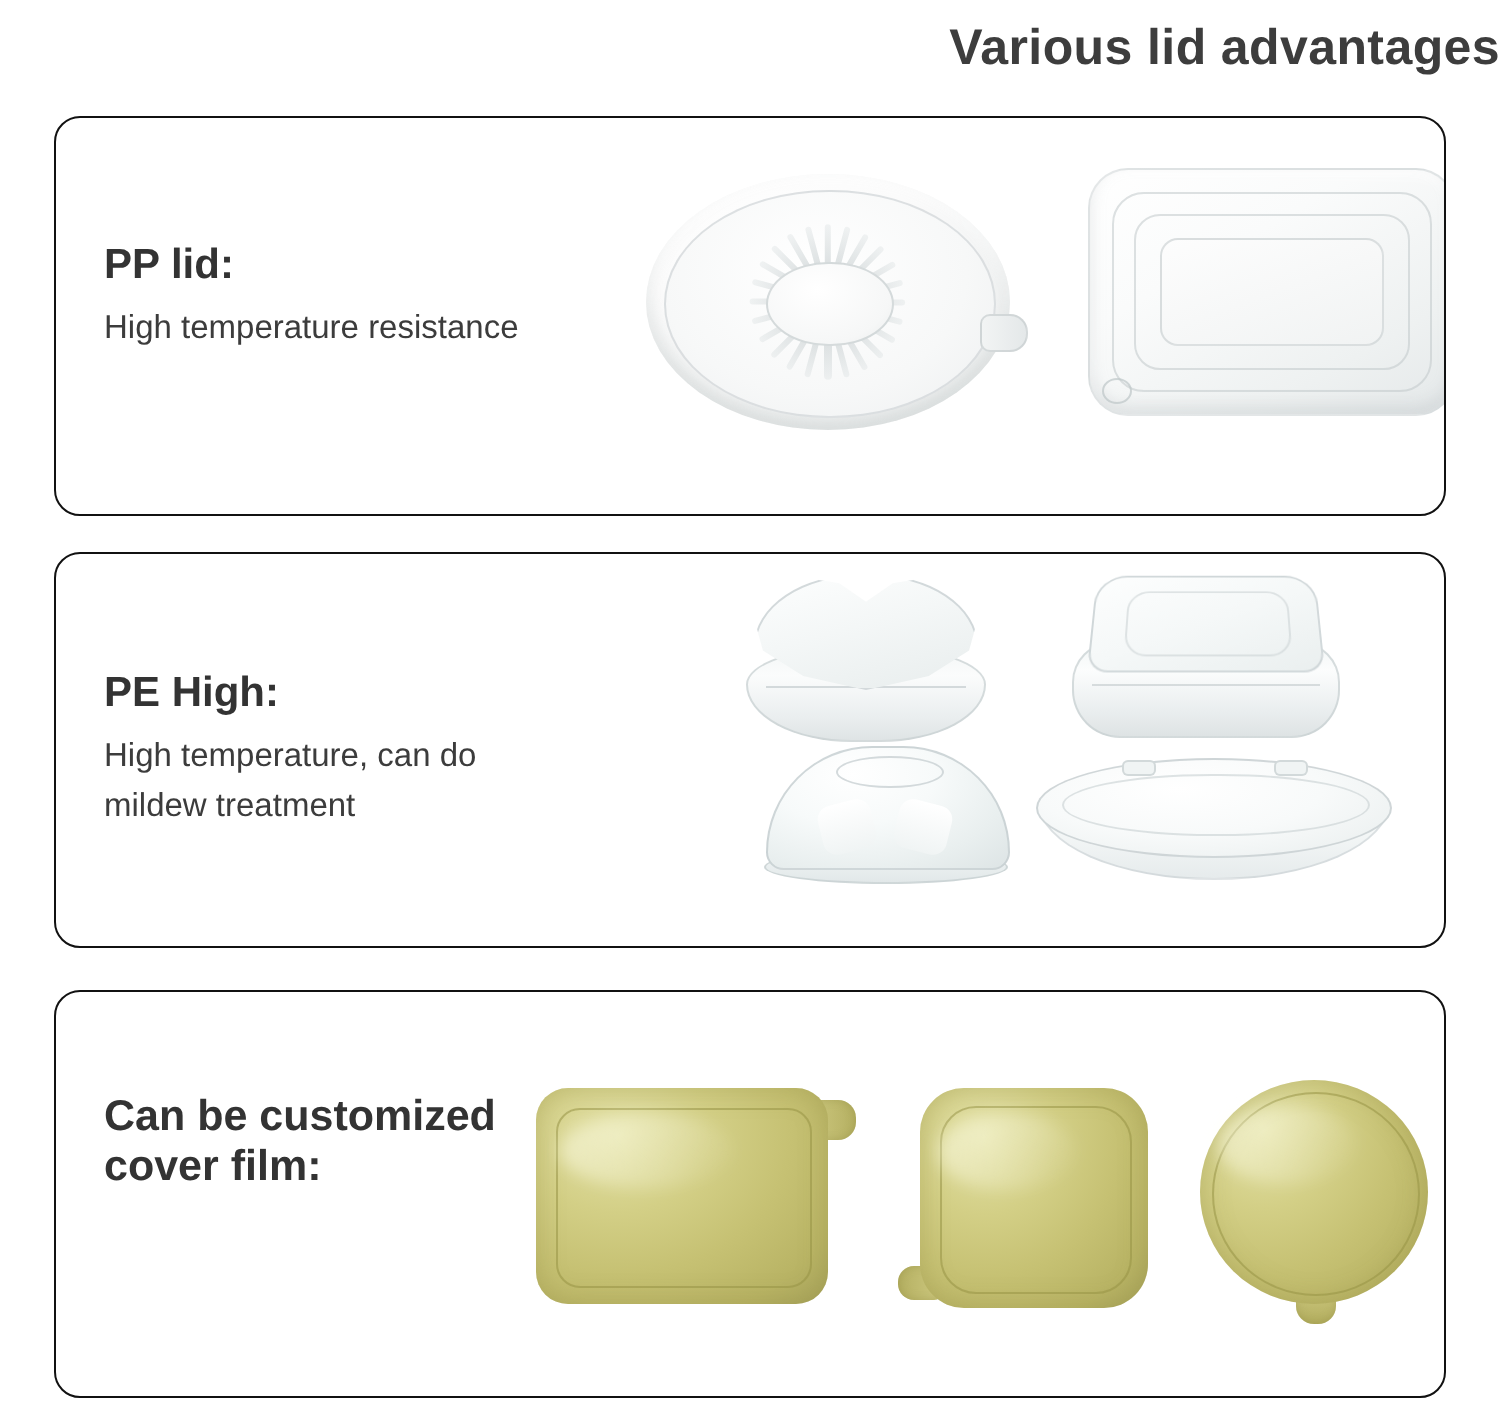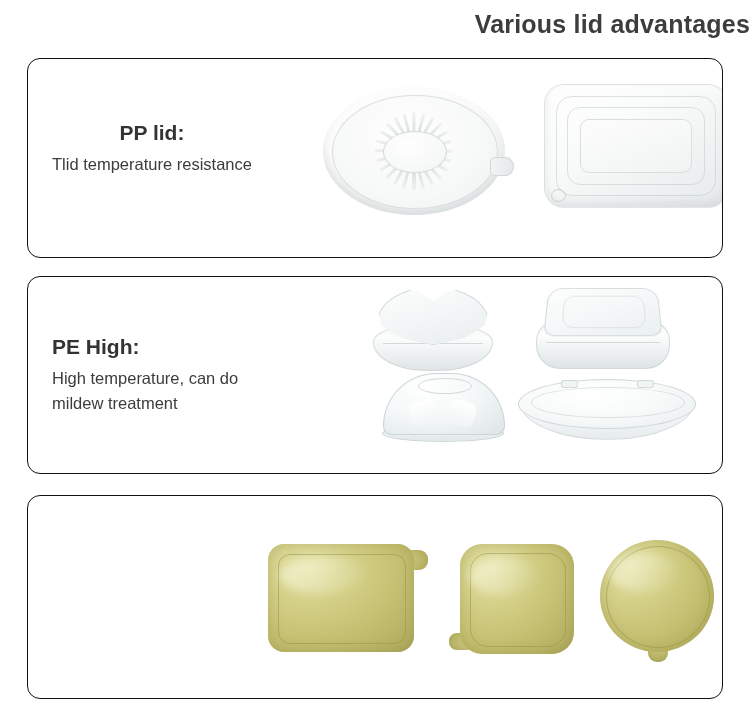--- a/index.html
+++ b/index.html
@@ -43,21 +43,21 @@
   }
   #panel-1 { top: 58px;  height: 200px; }
   #panel-2 { top: 276px; height: 198px; }
   #panel-3 { top: 495px; height: 204px; }
 
   .panel-text {
     position: absolute;
     left: 24px;
     z-index: 3;
   }
-  #panel-1 .panel-text { top: 62px; text-align: center; }
+  #panel-1 .panel-text { top: 62px; }
   #panel-2 .panel-text { top: 58px; }
   #panel-3 .panel-text { top: 50px; }
 
   .panel-heading {
     font-size: 21px;
     font-weight: bold;
     color: #333333;
     line-height: 1.18;
     margin: 0 0 6px 0;
     white-space: pre-line;
@@ -498,21 +498,21 @@
         <div class="rect-ring r2"></div>
         <div class="rect-ring r3"></div>
         <div class="rect-lid-notch"></div>
       </div>
     </div>
 
   </div>
 
   <div class="panel-text">
     <div class="panel-heading">PP lid:</div>
-    <div class="panel-desc">Tlid temperature resistance</div>
+    <div class="panel-desc">High temperature resistance</div>
   </div>
 </section>
 
 <section class="panel" id="panel-2">
 
   <div class="products">
 
     <div class="product" id="pe-heart-lid">
       <div class="heart-base">
         <div class="heart-base-line"></div>
@@ -580,14 +580,16 @@
       <div class="gold-tab-bottom"></div>
       <div class="gold-face">
         <div class="gold-inner-line"></div>
         <div class="gold-sheen"></div>
       </div>
     </div>
 
   </div>
 
   <div class="panel-text">
+    <div class="panel-heading">Can be customized
+cover film:</div>
   </div>
 </section>
 
 </body></html>

